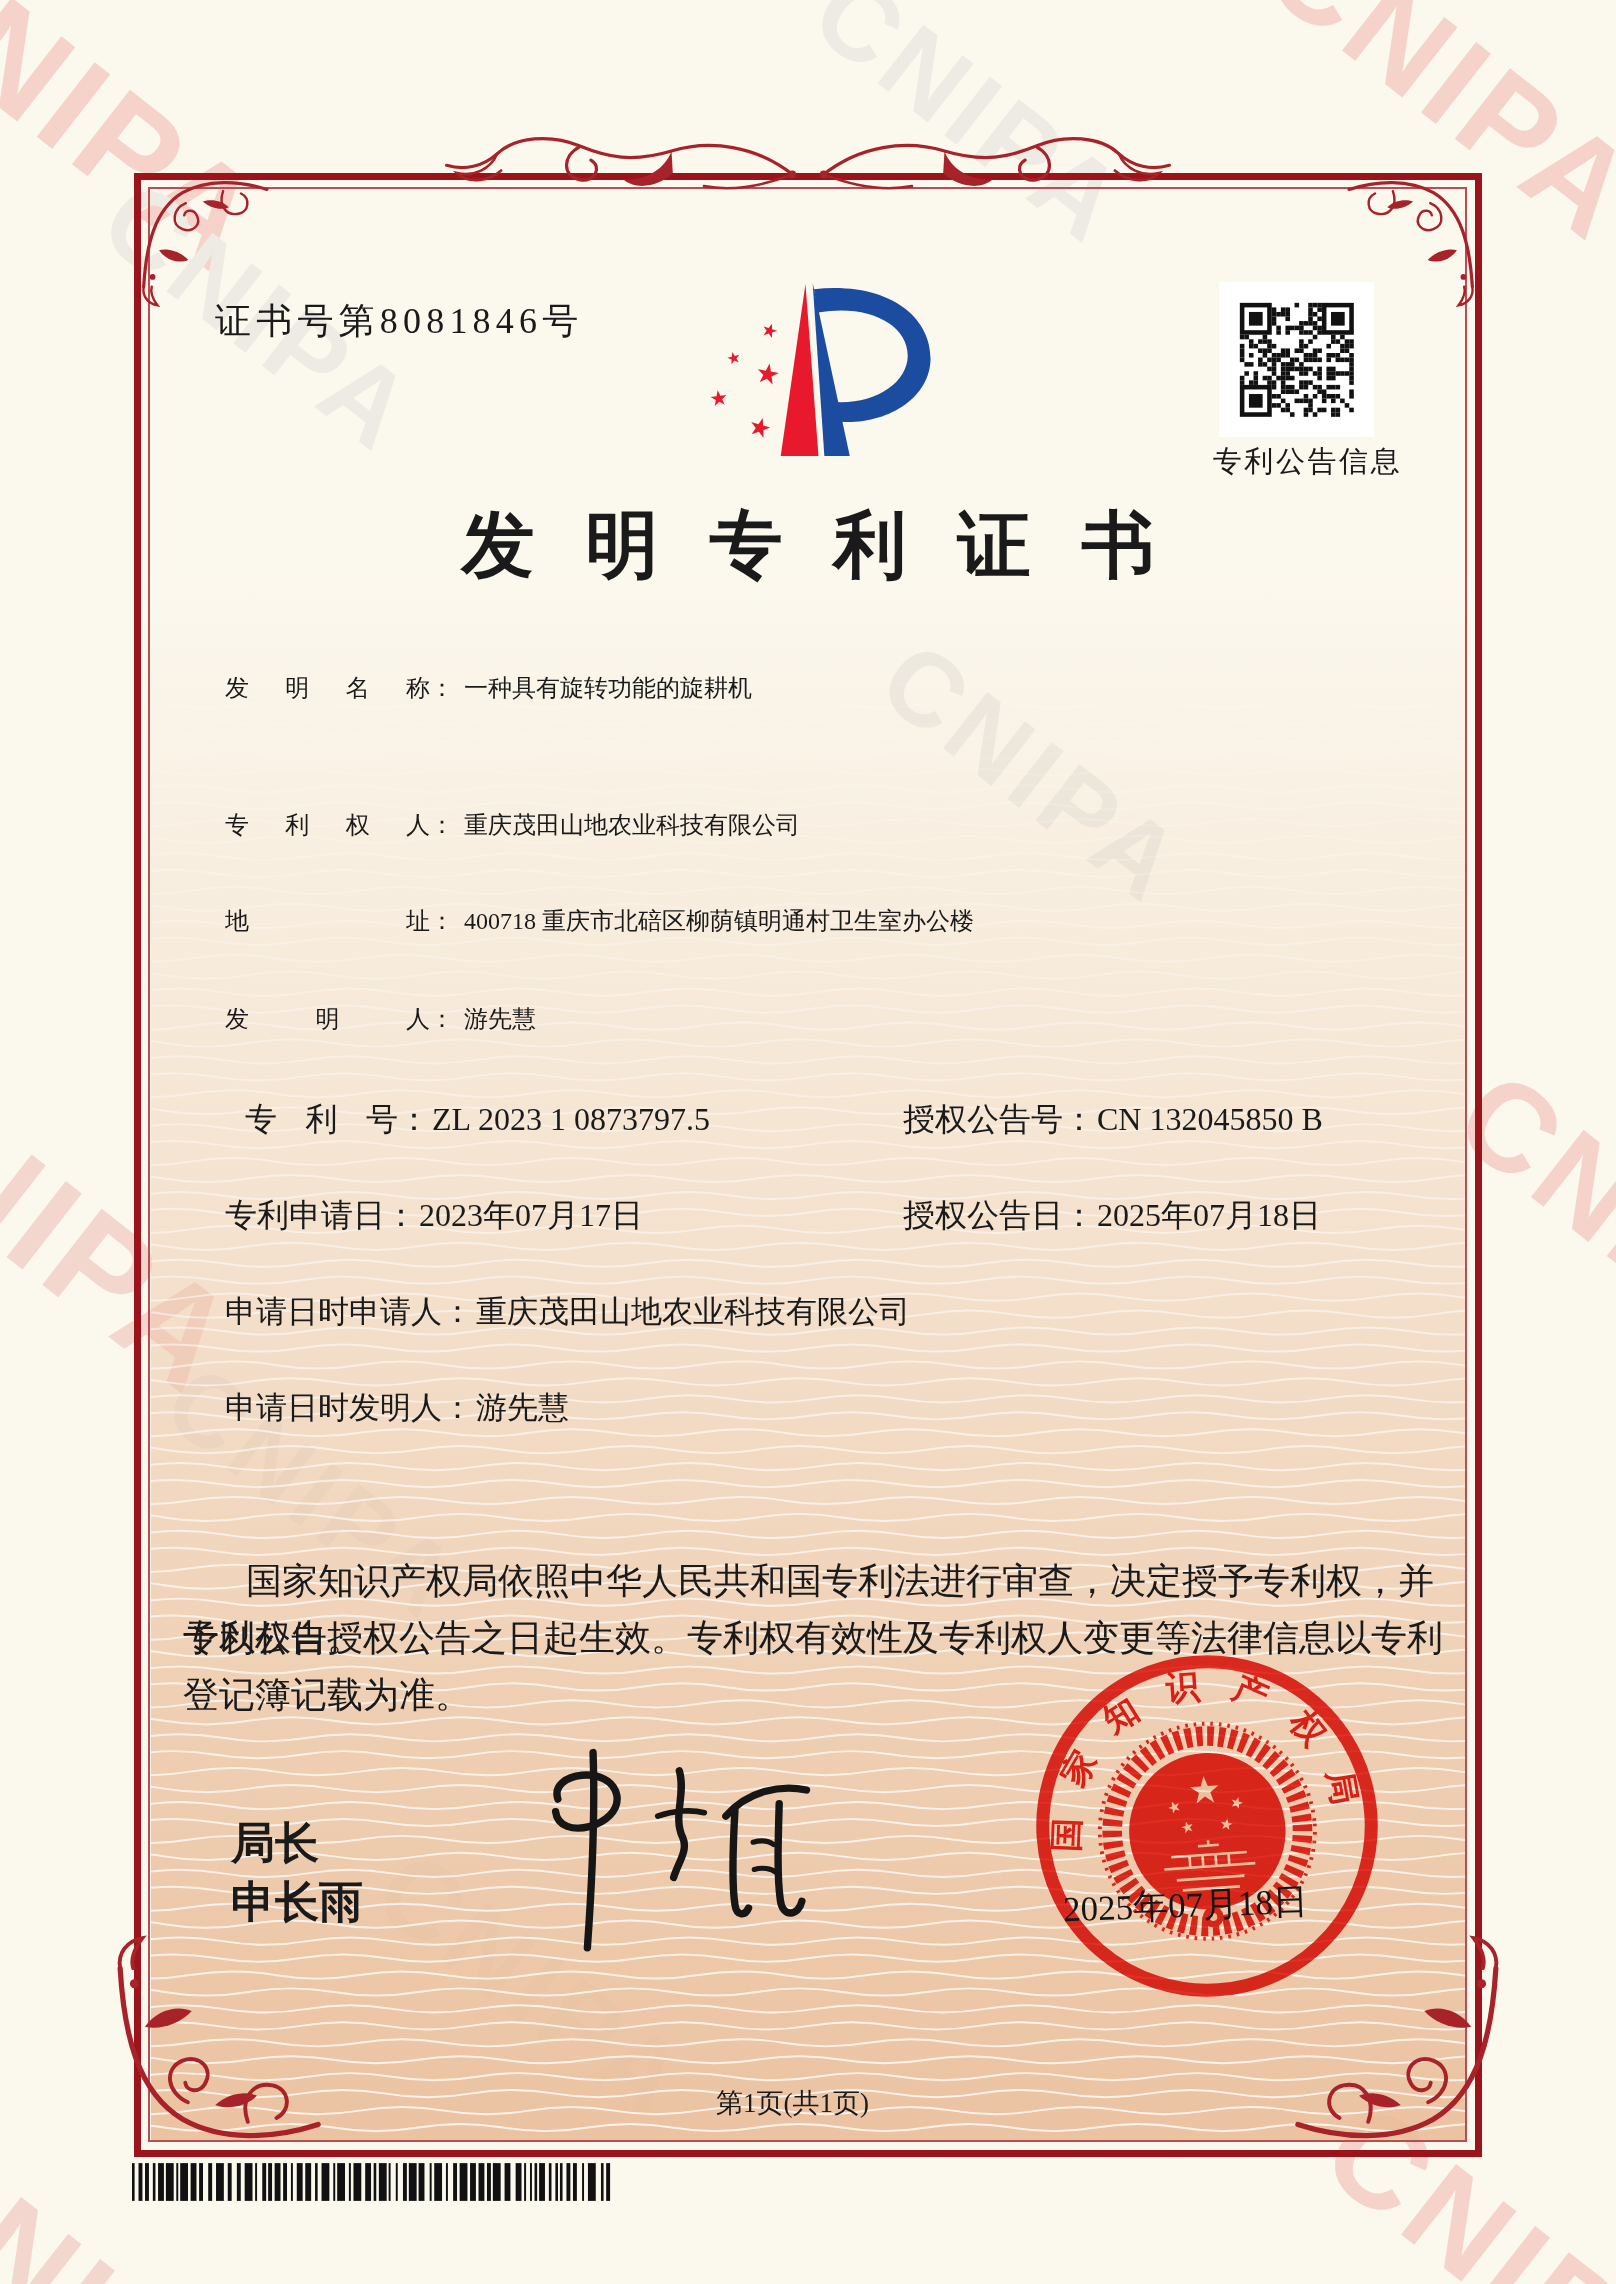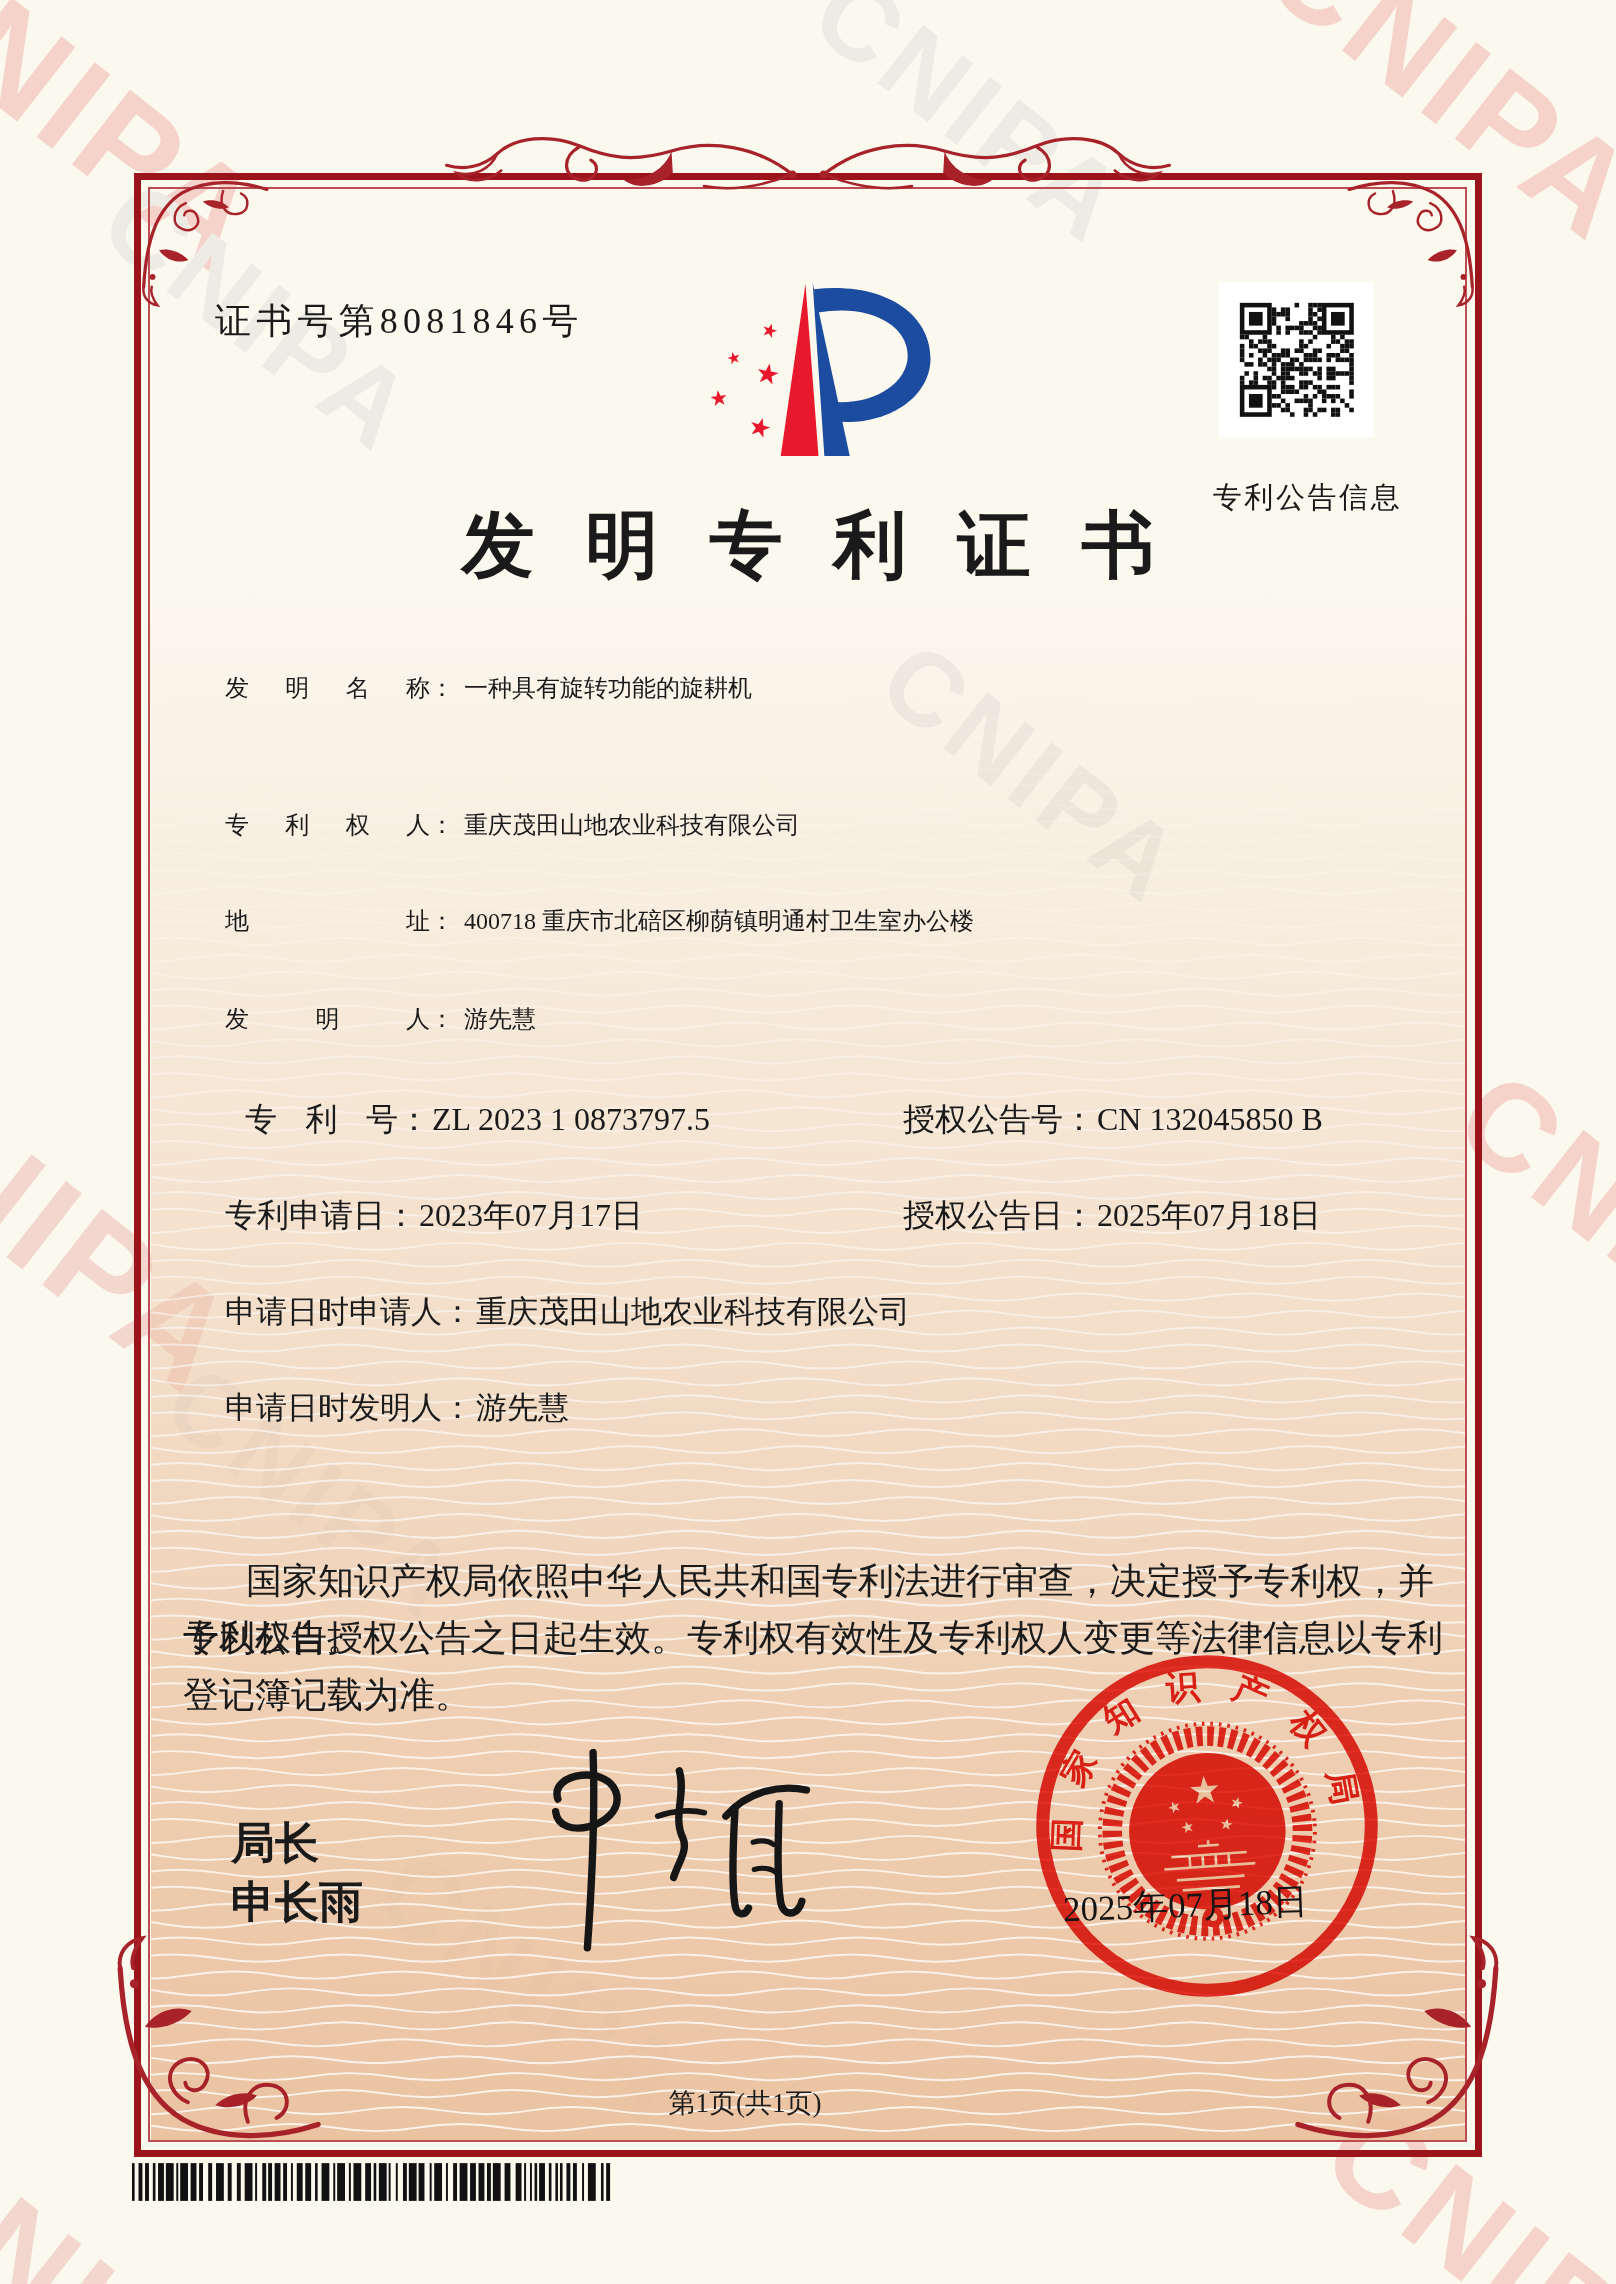--- a/index.html
+++ b/index.html
@@ -27,24 +27,24 @@
   .row{position:absolute;left:225px;font-size:24px;white-space:nowrap;z-index:6;}
   .row .jl{display:inline-block;text-align:justify;text-align-last:justify;vertical-align:top;}
   .w315{width:205px;}
   .w235{width:153px;margin-left:20px;}
   .cl{display:inline-block;width:34px;}
   .small-f{font-size:32px;}
   .para-line{position:absolute;left:183px;width:1265px;font-size:36px;line-height:57px;z-index:6;}
   .indent{text-indent:63px;}
   .signer{position:absolute;left:231px;font-size:44px;font-weight:bold;
           font-family:"Liberation Sans","DejaVu Sans",sans-serif;z-index:6;}
-  .qr-label{left:1203px;top:442px;width:209px;text-align:center;font-size:29px;letter-spacing:2.6px;margin-top:36px;}
+  .qr-label{left:1203px;top:442px;width:209px;text-align:center;font-size:29px;letter-spacing:2.6px;}
   .seal-date{left:1029px;top:1882px;width:313px;text-align:center;font-size:35px;
              transform:rotate(-2deg);z-index:8;color:#141414;}
-  .footer{left:621px;top:2085px;width:248px;text-align:center;font-size:27px;z-index:6;}
+  .footer{left:621px;top:2085px;width:248px;text-align:right;font-size:27px;z-index:6;}
   svg{display:block;}
   #seal-svg{mix-blend-mode:multiply;}
 </style>
 </head>
 <body>
 
 <div id="wm-layer">
     <div class="wm" style="left: -59px; top: -98px; font-size: 137px; color: rgb(246, 211, 202);">CNIPA</div>
     <div class="wm" style="left: 1330px; top: -111px; font-size: 130px; color: rgb(246, 211, 202);">CNIPA</div>
     <div class="wm" style="left: 156px; top: 156px; font-size: 108px; color: rgb(237, 235, 227);">CNIPA</div>

